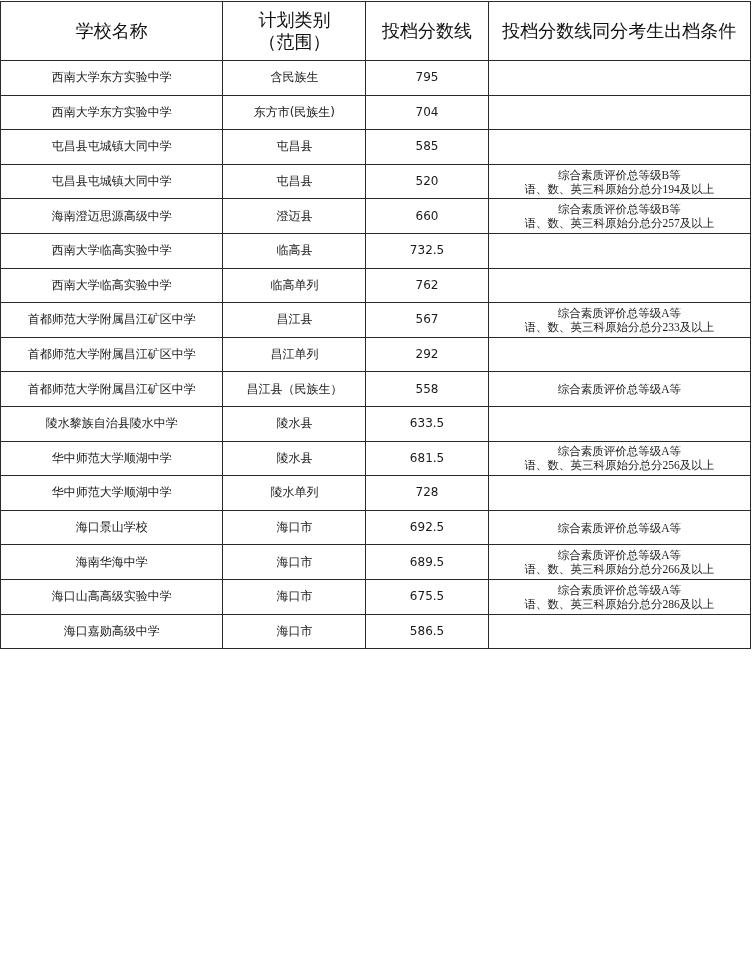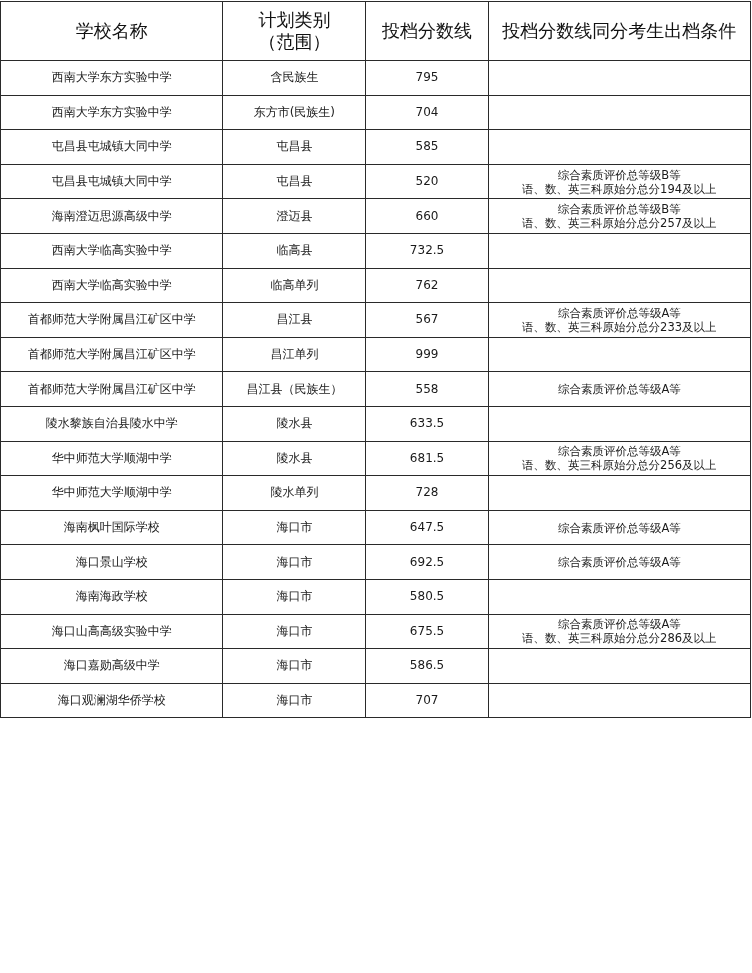--- a/index.html
+++ b/index.html
@@ -44,20 +44,21 @@
       line-height: 15px;
     }
     .col-school { width: 222px; }
     .col-plan { width: 143px; }
     .col-score { width: 122px; }
     .col-cond { width: 262px; }
     .cond-line {
       display: block;
       font-size: 11.5px;
       line-height: 14px;
+      font-family: Liberation Serif, serif;
     }
     .th-line { display: block; text-align: center; }
   </style>
 </head>
 <body>
 
 <table class="score-table">
   <colgroup>
     <col class="col-school">
     <col class="col-plan">
@@ -129,21 +130,21 @@
         <td>昌江县</td>
         <td>567</td>
         <td>
           <span class="cond-line">综合素质评价总等级A等</span>
           <span class="cond-line">语、数、英三科原始分总分233及以上</span>
         </td>
       </tr>
       <tr>
         <td>首都师范大学附属昌江矿区中学</td>
         <td>昌江单列</td>
-        <td>999</td>
+        <td>292</td>
         <td></td>
       </tr>
       <tr>
         <td>首都师范大学附属昌江矿区中学</td>
         <td>昌江县（民族生）</td>
         <td>558</td>
         <td>
           <span class="cond-line">综合素质评价总等级A等</span>
         </td>
       </tr>
@@ -162,56 +163,45 @@
           <span class="cond-line">语、数、英三科原始分总分256及以上</span>
         </td>
       </tr>
       <tr>
         <td>华中师范大学顺湖中学</td>
         <td>陵水单列</td>
         <td>728</td>
         <td></td>
       </tr>
       <tr>
-        <td>海南枫叶国际学校</td>
-        <td>海口市</td>
-        <td>647.5</td>
-        <td>
-          <span class="cond-line">综合素质评价总等级A等</span>
-        </td>
-      </tr>
-      <tr>
         <td>海口景山学校</td>
         <td>海口市</td>
         <td>692.5</td>
         <td>
           <span class="cond-line">综合素质评价总等级A等</span>
         </td>
       </tr>
       <tr>
-        <td>海南海政学校</td>
-        <td>海口市</td>
-        <td>580.5</td>
-        <td></td>
+        <td>海南华海中学</td>
+        <td>海口市</td>
+        <td>689.5</td>
+        <td>
+          <span class="cond-line">综合素质评价总等级A等</span>
+          <span class="cond-line">语、数、英三科原始分总分266及以上</span>
+        </td>
       </tr>
       <tr>
         <td>海口山高高级实验中学</td>
         <td>海口市</td>
         <td>675.5</td>
         <td>
           <span class="cond-line">综合素质评价总等级A等</span>
           <span class="cond-line">语、数、英三科原始分总分286及以上</span>
         </td>
       </tr>
       <tr>
         <td>海口嘉勋高级中学</td>
         <td>海口市</td>
         <td>586.5</td>
-        <td></td>
-      </tr>
-      <tr>
-        <td>海口观澜湖华侨学校</td>
-        <td>海口市</td>
-        <td>707</td>
         <td></td>
       </tr>
     </tbody>
 </table>
 
 </body></html>

